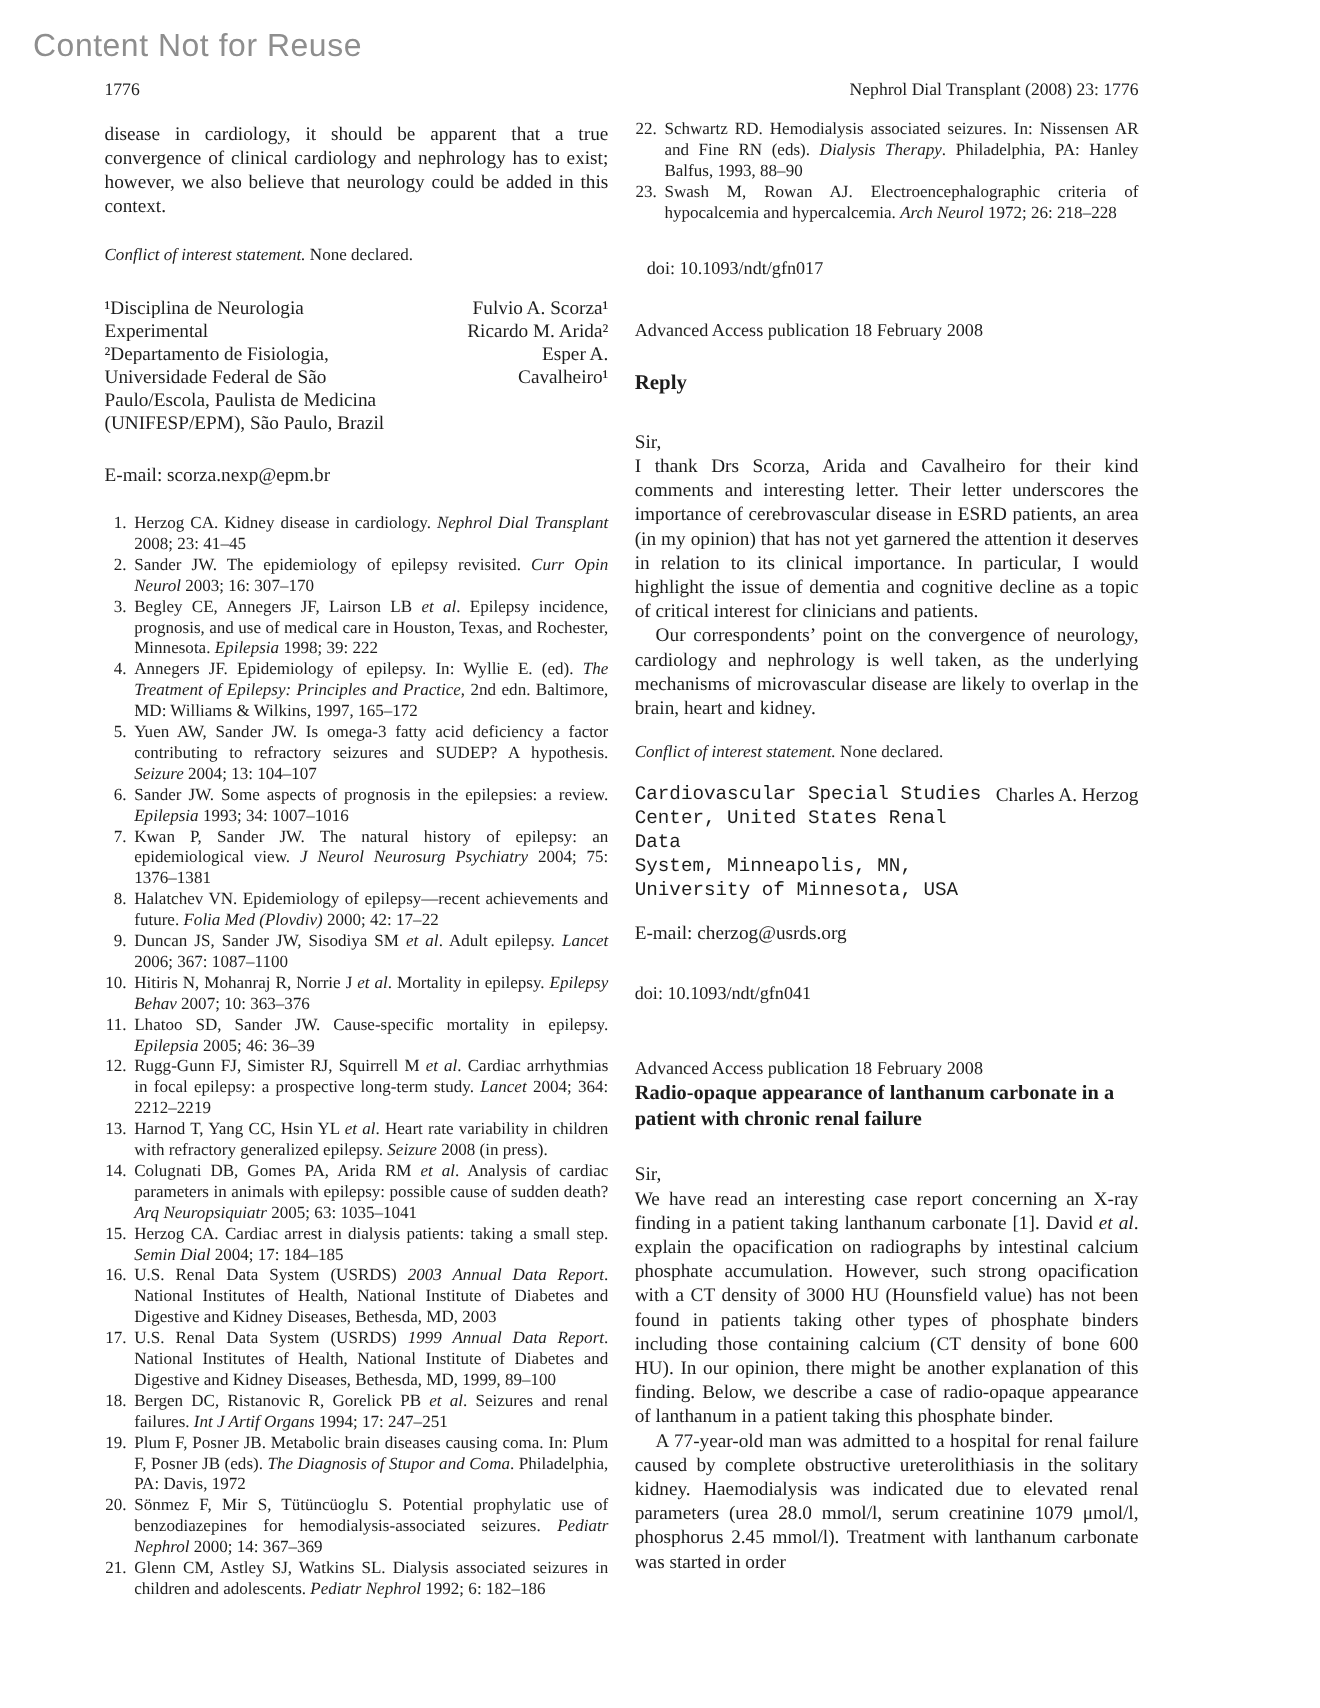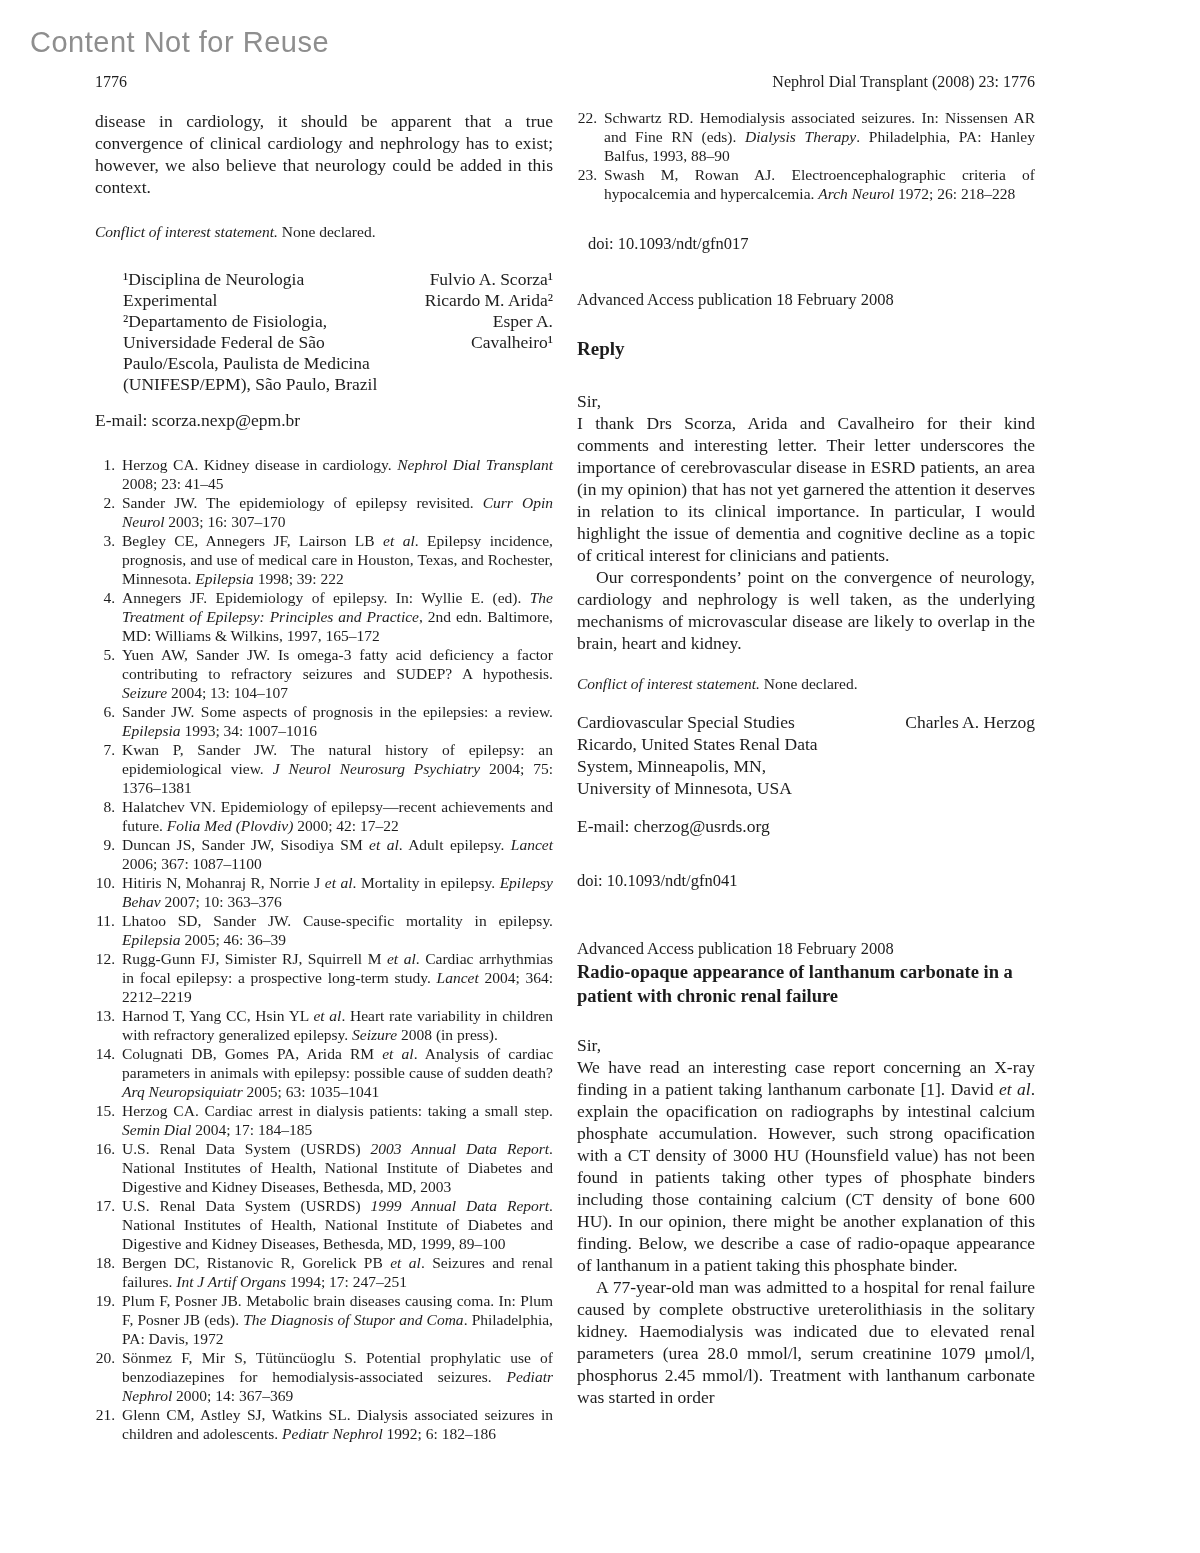--- a/index.html
+++ b/index.html
@@ -46,25 +46,24 @@
   .intro{margin-top:6px;}
   .conflict{
     margin-top:24px;
     font-size:15.5px;
     line-height:19px;
   }
   .affil{
     margin-top:28px;
     display:flex;
     line-height:21px;
-    margin-left:28px;
   }
   .affil-left{flex:1 1 auto;}
   .affil-right{text-align:right; white-space:nowrap;}
-  .email1{margin-top:14px;}
+  .email1{margin-top:25px;}
   .refs{
     font-size:15.5px;
     line-height:19px;
   }
   .refs-left{margin-top:24px;}
   .refs-right{margin-top:4px;}
   .ref{
     text-align:justify;
     padding-left:27px;
     text-indent:-27px;
@@ -80,21 +79,21 @@
   .advacc{margin-top:34px; font-size:16.5px;}
   .reply-head{
     margin-top:26px;
     font-weight:bold;
     font-size:19px;
     line-height:23px;
   }
   .sir-block{margin-top:30px;}
   .conflict2{margin-top:20px;}
   .sig{display:flex; margin-top:18px;}
-  .sig-left{flex:1 1 auto;}
+  .sig-left{flex:1 1 auto;font-family:Liberation Mono, monospace;}
   .sig-right{text-align:right; white-space:nowrap;}
   .email2{margin-top:16px;}
   .doi2{margin-top:33px; font-size:16.5px;}
   .advacc2{margin-top:46px; font-size:16.5px;}
   .letter-title{
     font-weight:bold;
     font-size:18.5px;
     line-height:24px;
   }
   .sir-block2{margin-top:26px;}
@@ -176,21 +175,21 @@
       <div>Sir,</div>
       <div class="just">I thank Drs Scorza, Arida and Cavalheiro for their kind comments and interesting letter. Their letter underscores the importance of cerebrovascular disease in ESRD patients, an area (in my opinion) that has not yet garnered the attention it deserves in relation to its clinical importance. In particular, I would highlight the issue of dementia and cognitive decline as a topic of critical interest for clinicians and patients.</div>
       <div class="just indent">Our correspondents’ point on the convergence of neurology, cardiology and nephrology is well taken, as the underlying mechanisms of microvascular disease are likely to overlap in the brain, heart and kidney.</div>
     </div>
 
     <div class="conflict conflict2"><span class="i">Conflict of interest statement.</span><span> None declared.</span></div>
 
     <div class="sig">
       <div class="sig-left">
           <div class="tline">Cardiovascular Special Studies</div>
-          <div class="tline">Ricardo, United States Renal Data</div>
+          <div class="tline">Center, United States Renal Data</div>
           <div class="tline">System, Minneapolis, MN,</div>
           <div class="tline">University of Minnesota, USA</div>
         </div>
       <div class="sig-right">Charles A. Herzog</div>
     </div>
 
     <div class="email2">E-mail: cherzog@usrds.org</div>
 
     <div class="doi2">doi: 10.1093/ndt/gfn041</div>
 

